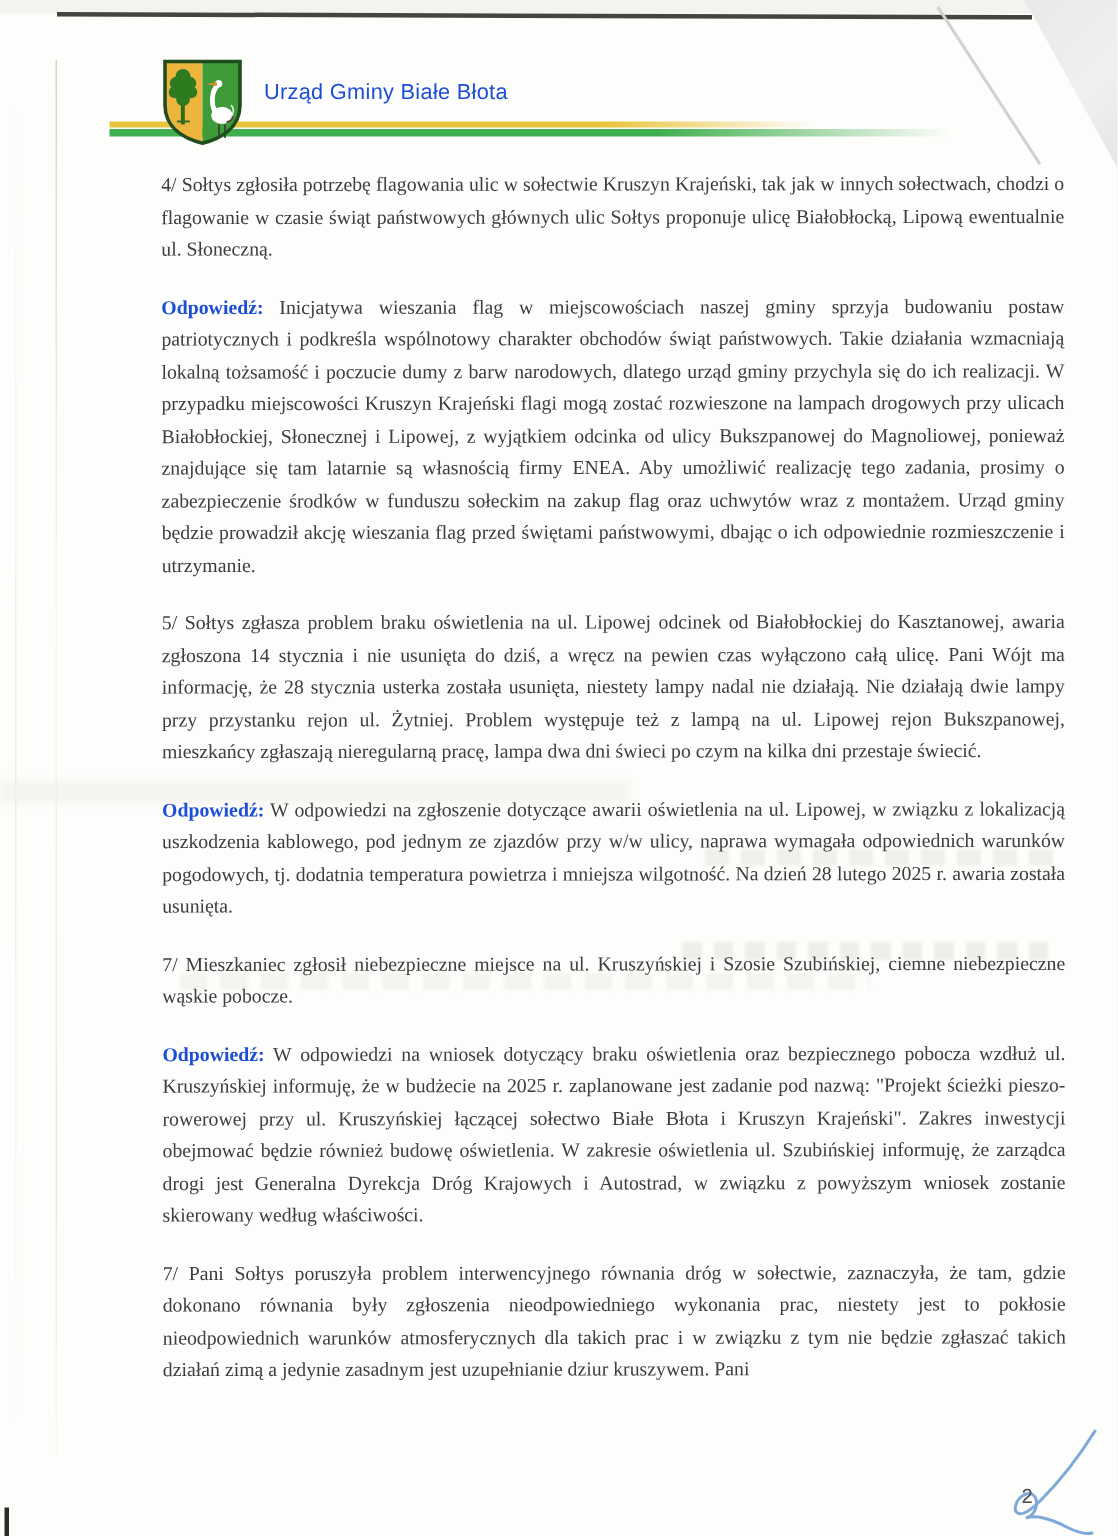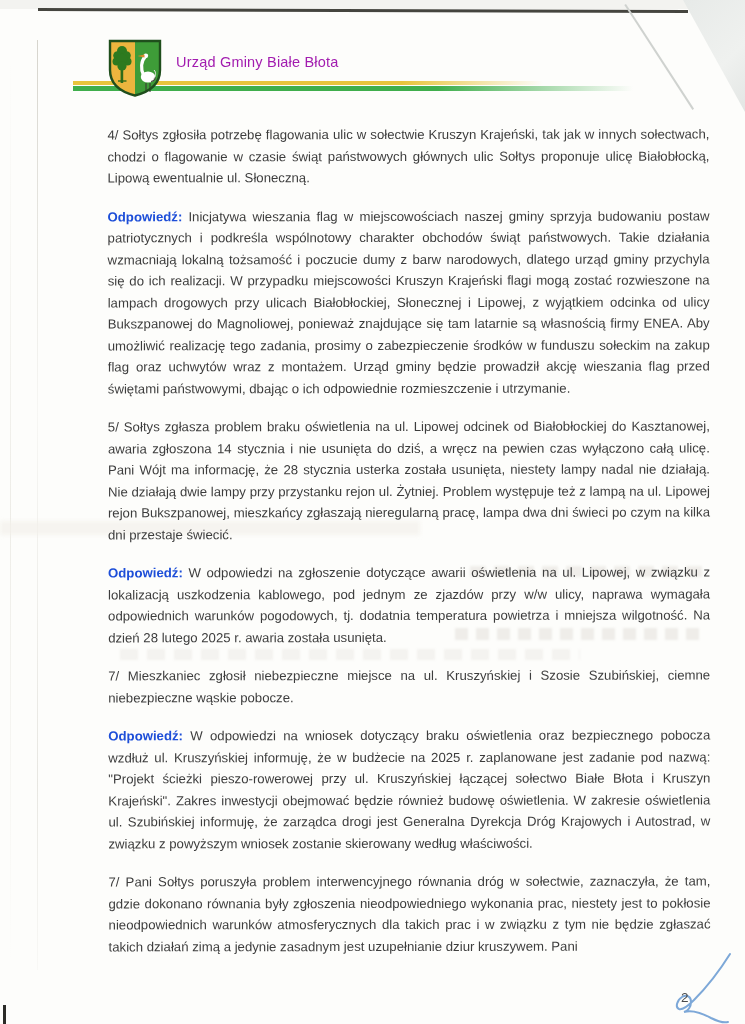--- a/index.html
+++ b/index.html
@@ -54,29 +54,29 @@
     position:absolute;left:73px;top:81px;width:470px;height:4px;z-index:1;
     background:linear-gradient(to right,#e8c43d 0%,#e8c43d 70%,rgba(232,196,61,0) 100%);
   }
   .stripe-green{
     position:absolute;left:73px;top:86px;width:560px;height:5px;z-index:1;
     background:linear-gradient(to right,#3fae4c 0%,#3fae4c 65%,rgba(63,174,76,0) 100%);
   }
   .coa{position:absolute;left:107px;top:39px;width:56px;height:58px;z-index:2;}
   .org-title{
     position:absolute;left:176px;top:54px;z-index:2;
-    font-size:14.5px;color:#a21caf;letter-spacing:.2px;
+    font-size:14.5px;color:#1d4ed8;letter-spacing:.2px;
   }
   
   .content{
     position:absolute;left:108px;top:108px;width:602px;
     color:#3d3d3d;font-size:13.2px;line-height:21.5px;
     text-align:justify;transform:rotate(-0.08deg);
   }
-  .content p{margin:16px 0 17px 0;}
+  .content p{margin:4px 0 17px 0;font-family:Liberation Serif, serif;}
   .prefix{font-weight:bold;color:#1d4ed8;}
   
   .page-number{
     position:absolute;left:681px;top:990px;
     font-size:13.5px;color:#4a4a4a;
   }
   .signature{position:absolute;left:666px;top:948px;width:79px;height:76px;}
 </style>
 </head>
 <body>

